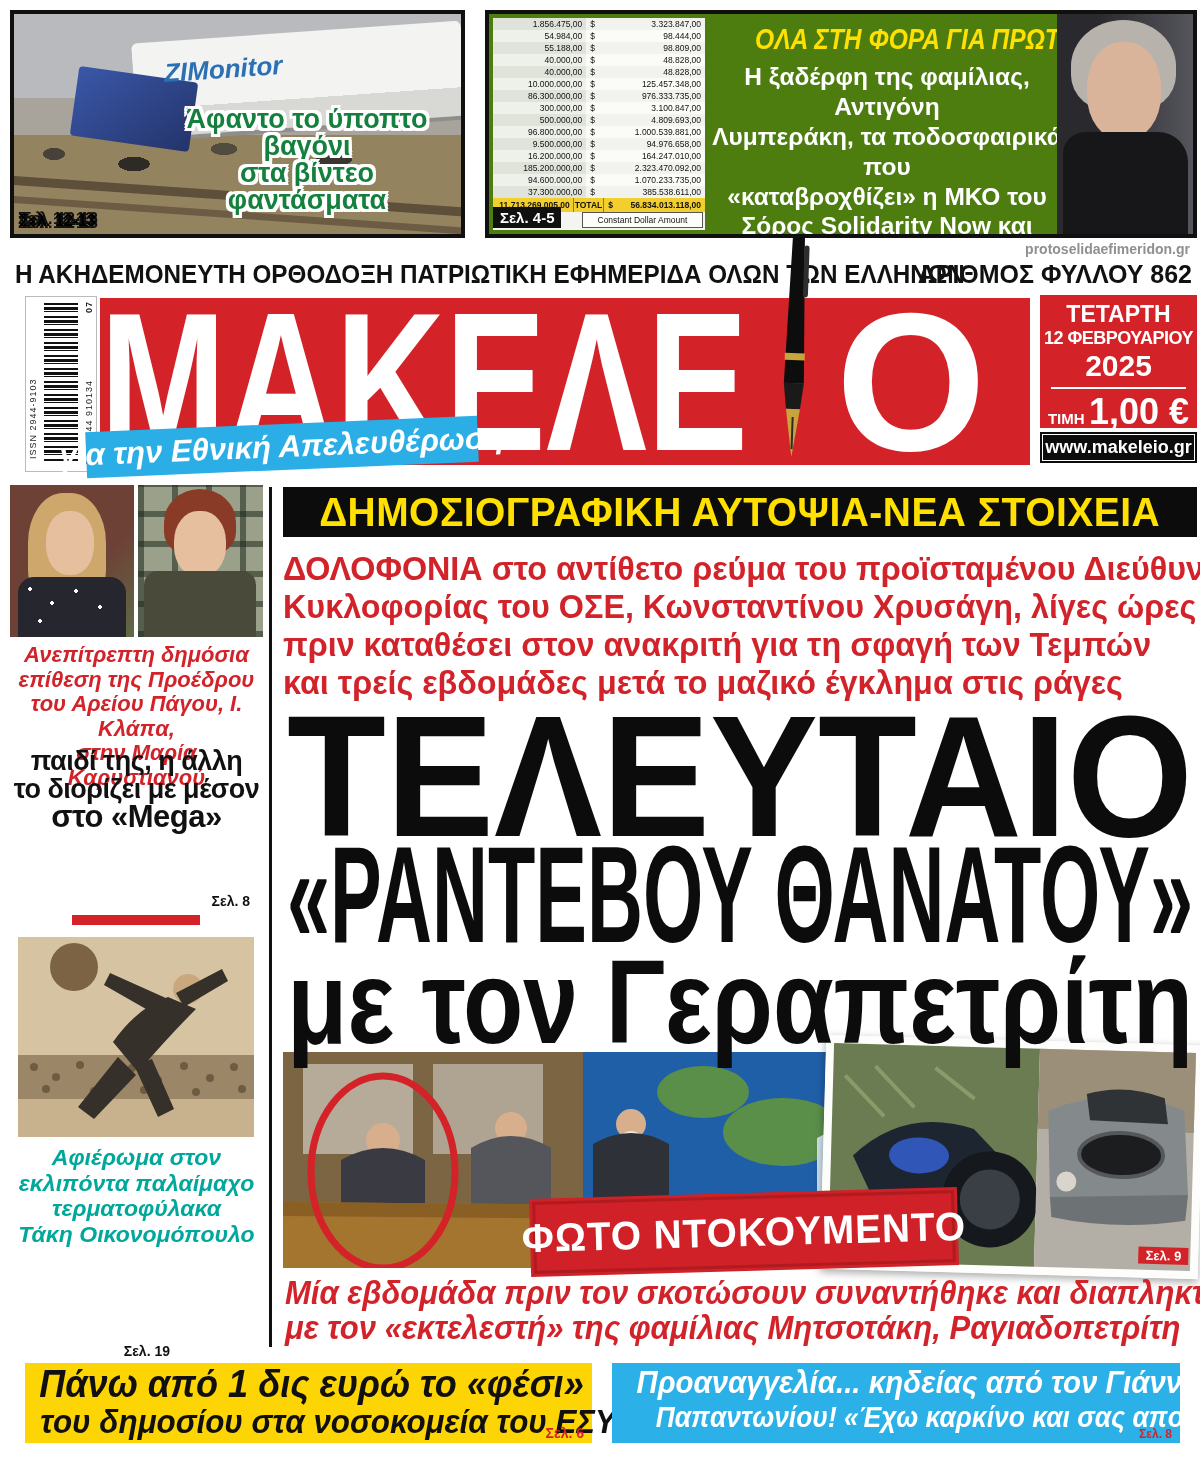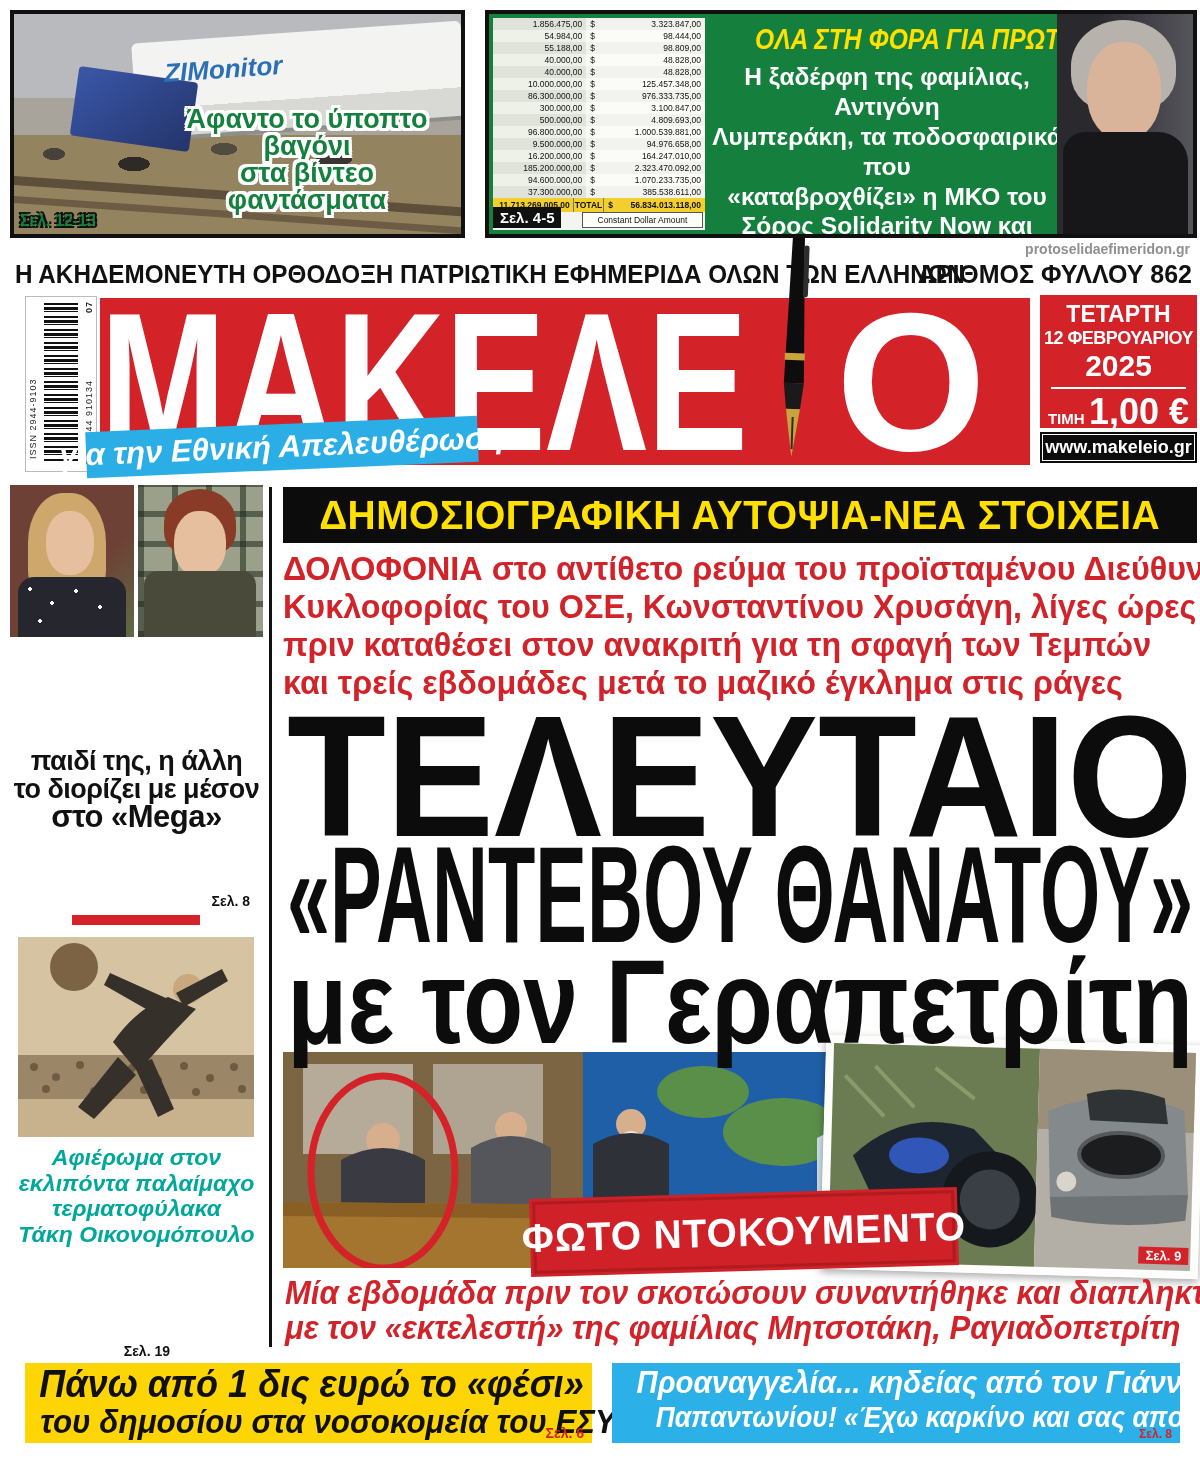--- a/index.html
+++ b/index.html
@@ -20,21 +20,21 @@
      radial-gradient(18px 10px at 40px 30px,#46423a 60%,transparent 61%),
      radial-gradient(26px 12px at 120px 40px,#2e2b26 60%,transparent 61%),
      radial-gradient(22px 10px at 210px 25px,#514b40 60%,transparent 61%),
      radial-gradient(30px 12px at 320px 35px,#3a362f 60%,transparent 61%)}
   .tl-rail{left:-10px;top:178px;width:480px;height:9px;background:#5d4f3a;transform:rotate(4deg)}
   .tl-rail2{left:-10px;top:198px;width:480px;height:7px;background:#6d5c44;transform:rotate(4deg)}
   .badge{background:#d42229;color:#fff;font-weight:bold;font-size:31px;line-height:1.1;
          padding:4px 10px;display:table;margin:0 0 2px auto;transform:rotate(-1deg)}
   .outline-w{text-shadow:-3px -3px 0 #fff,3px -3px 0 #fff,-3px 3px 0 #fff,3px 3px 0 #fff,0 -3px 0 #fff,0 3px 0 #fff,-3px 0 0 #fff,3px 0 0 #fff}
   .outline-k{text-shadow:-2px -2px 0 #101010,2px -2px 0 #101010,-2px 2px 0 #101010,2px 2px 0 #101010}
-  .tr-box{background:#15803d}
+  .tr-box{background:#4d7c0f}
   .ss{left:4px;top:4px;width:212px;height:212px;background:#f4f5f0;font-size:8.5px;line-height:12px;overflow:hidden}
   .ss-row{display:flex;height:12px}
   .ss-row:nth-child(odd) .c1{background:#dfe3da}.ss-row:nth-child(even) .c1{background:#eef0ea}
   .ss-row:nth-child(odd) .c2{background:#f2f3ee}.ss-row:nth-child(even) .c2{background:#fbfbf8}
   .c1{width:44%;text-align:right;padding-right:4px;box-sizing:border-box}
   .c2{width:56%;display:flex;justify-content:space-between;padding:0 4px;box-sizing:border-box}
   .ss-total{display:flex;height:14px;line-height:14px;font-weight:bold}
   .ss-total .t1{width:38%;background:#f2cf2c;text-align:right;padding-right:3px;box-sizing:border-box}
   .ss-total .t2{width:14%;background:#f2cf2c;text-align:center;border-left:1px solid #777;border-right:1px solid #777}
   .ss-total .t3{width:48%;background:#f2cf2c;display:flex;justify-content:space-between;padding:0 4px;box-sizing:border-box}
@@ -109,21 +109,21 @@
       <div class="abs tl-debris"></div>
       <div class="abs tl-rail"></div>
       <div class="abs tl-rail2"></div>
       <div class="abs tl-trainlabel">ZIMonitor</div>
     </div>
     <div class="abs ctr outline-w" style="right:4px;top:92px;width:300px;font-weight:bold;font-size:27px;line-height:27px;color:#15803d">
       <span style="display:block">Άφαντο το ύποπτο βαγόνι</span>
       <span style="display:block">στα βίντεο φαντάσματα</span>
 
     </div>
-    <div class="abs outline-k" style="left:6px;bottom:4px;color:#15803d;font-weight:bold;font-size:16px">Σελ. 12-13</div>
+    <div class="abs outline-k" style="left:6px;bottom:4px;color:#000000;font-weight:bold;font-size:16px">Σελ. 12-13</div>
   </section>
 
   <section class="abs teaser tr-box" style="left:485px;top:10px;width:712px;height:228px">
     <div class="abs ss">
       <div class="ss-row">
           <span class="c1">1.856.475,00</span>
           <span class="c2">
             <span>$</span>
             <span>3.323.847,00</span>
           </span>
@@ -308,20 +308,26 @@
   <aside class="abs" style="left:10px;top:485px;width:253px;height:875px">
     <div class="abs ph-woman1" style="left:0;top:0;width:124px;height:152px">
       <div class="abs p1-hair"></div>
       <div class="abs p1-face"></div>
       <div class="abs p1-body"></div>
     </div>
     <div class="abs ph-woman2" style="left:128px;top:0;width:125px;height:152px">
       <div class="abs p2-hair"></div>
       <div class="abs p2-face"></div>
       <div class="abs p2-body"></div>
+    </div>
+    <div class="abs sb-cap" style="left:0;top:158px;width:253px">
+      <span style="display:block">Ανεπίτρεπτη δημόσια</span>
+      <span style="display:block">επίθεση της Προέδρου</span>
+      <span style="display:block">του Αρείου Πάγου, Ι. Κλάπα,</span>
+      <span style="display:block">στην Μαρία Καρυστιανού</span>
     </div>
     <div class="abs sb-head" style="left:0;top:262px;width:253px">
       <span style="display:block">παιδί της, η άλλη</span>
       <span style="display:block">το διορίζει με μέσον</span>
       <span style="display:block;font-size:31px">στο «Mega»</span>
     </div>
     <div class="abs sb-ref" style="left:0;top:408px;width:240px">Σελ. 8</div>
     <div class="abs reddiv" style="left:62px;top:430px;width:128px;height:10px"></div>
 
     <svg class="abs" style="left:8px;top:452px" width="236" height="200" viewBox="0 0 236 200">
@@ -359,21 +365,21 @@
       <span style="display:block">εκλιπόντα παλαίμαχο</span>
       <span style="display:block">τερματοφύλακα</span>
       <span style="display:block">Τάκη Οικονομόπουλο</span>
     </div>
     <div class="abs sb-ref" style="left:0;top:858px;width:160px">Σελ. 19</div>
   </aside>
 
   <div class="abs" style="left:269px;top:487px;width:3px;height:860px;background:#101010"></div>
 
   <section class="abs" style="left:283px;top:485px;width:914px;height:860px">
-    <div class="abs kickerbar" style="left:0;top:2px;width:914px;height:56px">
+    <div class="abs kickerbar" style="left:0;top:2px;width:914px;height:50px">
       <span class="kickertext">ΔΗΜΟΣΙΟΓΡΑΦΙΚΗ ΑΥΤΟΨΙΑ-ΝΕΑ ΣΤΟΙΧΕΙΑ</span>
     </div>
     <div class="abs intro" style="left:0;top:64px;width:914px">
       <span>ΔΟΛΟΦΟΝΙΑ στο αντίθετο ρεύμα του προϊσταμένου Διεύθυνσης</span>
       <span>Κυκλοφορίας του ΟΣΕ, Κωνσταντίνου Χρυσάγη, λίγες ώρες</span>
       <span>πριν καταθέσει στον ανακριτή για τη σφαγή των Τεμπών</span>
       <span>και τρείς εβδομάδες μετά το μαζικό έγκλημα στις ράγες</span>
     </div>
 
     <svg class="abs" style="left:0;top:218px" width="914" height="140" viewBox="0 0 914 140">

